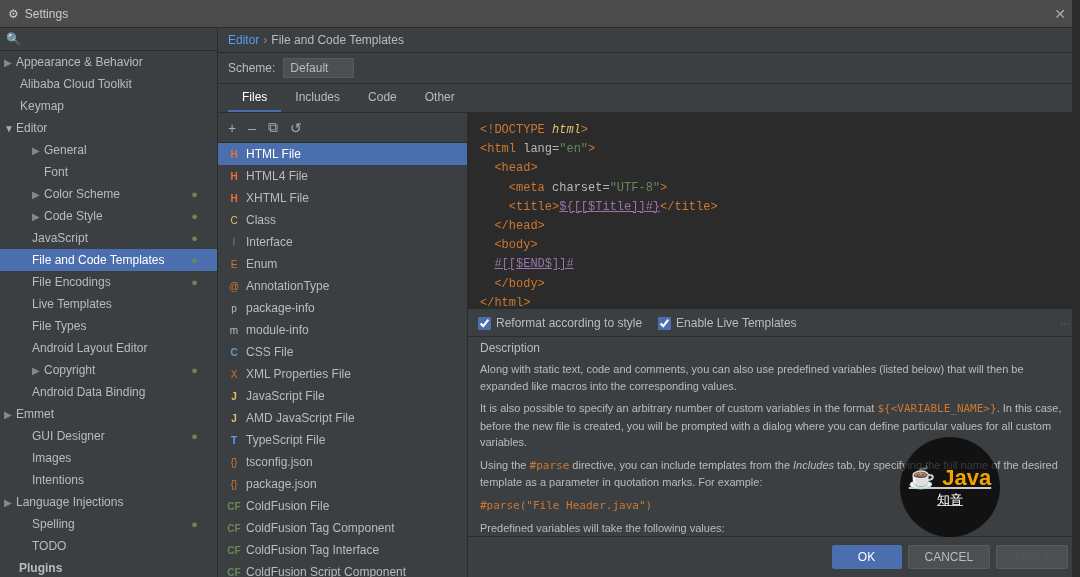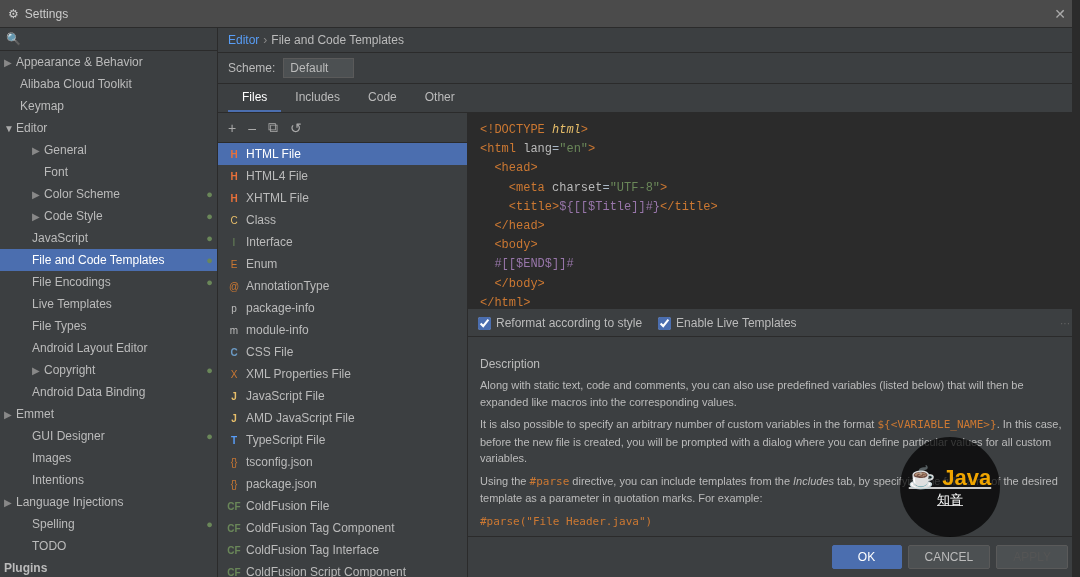--- a/index.html
+++ b/index.html
@@ -52,21 +52,21 @@
       border-right: 1px solid #2b2b2b;
       overflow-y: auto;
       flex-shrink: 0;
     }
     .sidebar::-webkit-scrollbar { width: 6px; }
     .sidebar::-webkit-scrollbar-track { background: #3c3f41; }
     .sidebar::-webkit-scrollbar-thumb { background: #555; }
     .sidebar-item {
       display: flex;
       align-items: center;
-      padding: 3px 4px;
+      padding: 3px 19px;
       cursor: pointer;
       color: #bbb;
       font-size: 12px;
       min-height: 22px;
     }
     .sidebar-item.active-section { color: #fff; background: #4b6eaf; }
     .sidebar-item .arrow {
       width: 12px;
       font-size: 10px;
       color: #888;
@@ -221,21 +221,21 @@
       overflow-y: auto;
       line-height: 1.6;
     }
     .code-area::-webkit-scrollbar { width: 6px; }
     .code-area::-webkit-scrollbar-track { background: #2b2b2b; }
     .code-area::-webkit-scrollbar-thumb { background: #555; }
     .code-keyword { color: #cc7832; }
     .code-attr { color: #bababa; }
     .code-tag { color: #e8bf6a; font-style: italic; }
     .code-value { color: #6a8759; }
-    .code-var { color: #9876aa; }
+    .code-var { color: #9876aa; text-decoration: underline; }
     .options-bar {
       display: flex;
       align-items: center;
       padding: 6px 10px;
       gap: 16px;
       border-top: 1px solid #3c3f41;
       background: #3c3f41;
     }
     .checkbox-group {
       display: flex;
@@ -243,21 +243,21 @@
       gap: 5px;
       font-size: 12px;
       color: #bbb;
     }
     .checkbox-group input[type="checkbox"] {
       accent-color: #4b6eaf;
     }
     .description-panel {
       background: #3c3f41;
       border-top: 1px solid #2b2b2b;
-      padding: 20px 12px;
+      padding: 4px 12px;
       max-height: 200px;
       overflow-y: auto;
     }
     .description-title {
       color: #bbb;
       font-size: 12px;
       margin-bottom: 6px;
     }
     .description-text {
       color: #bbb;

